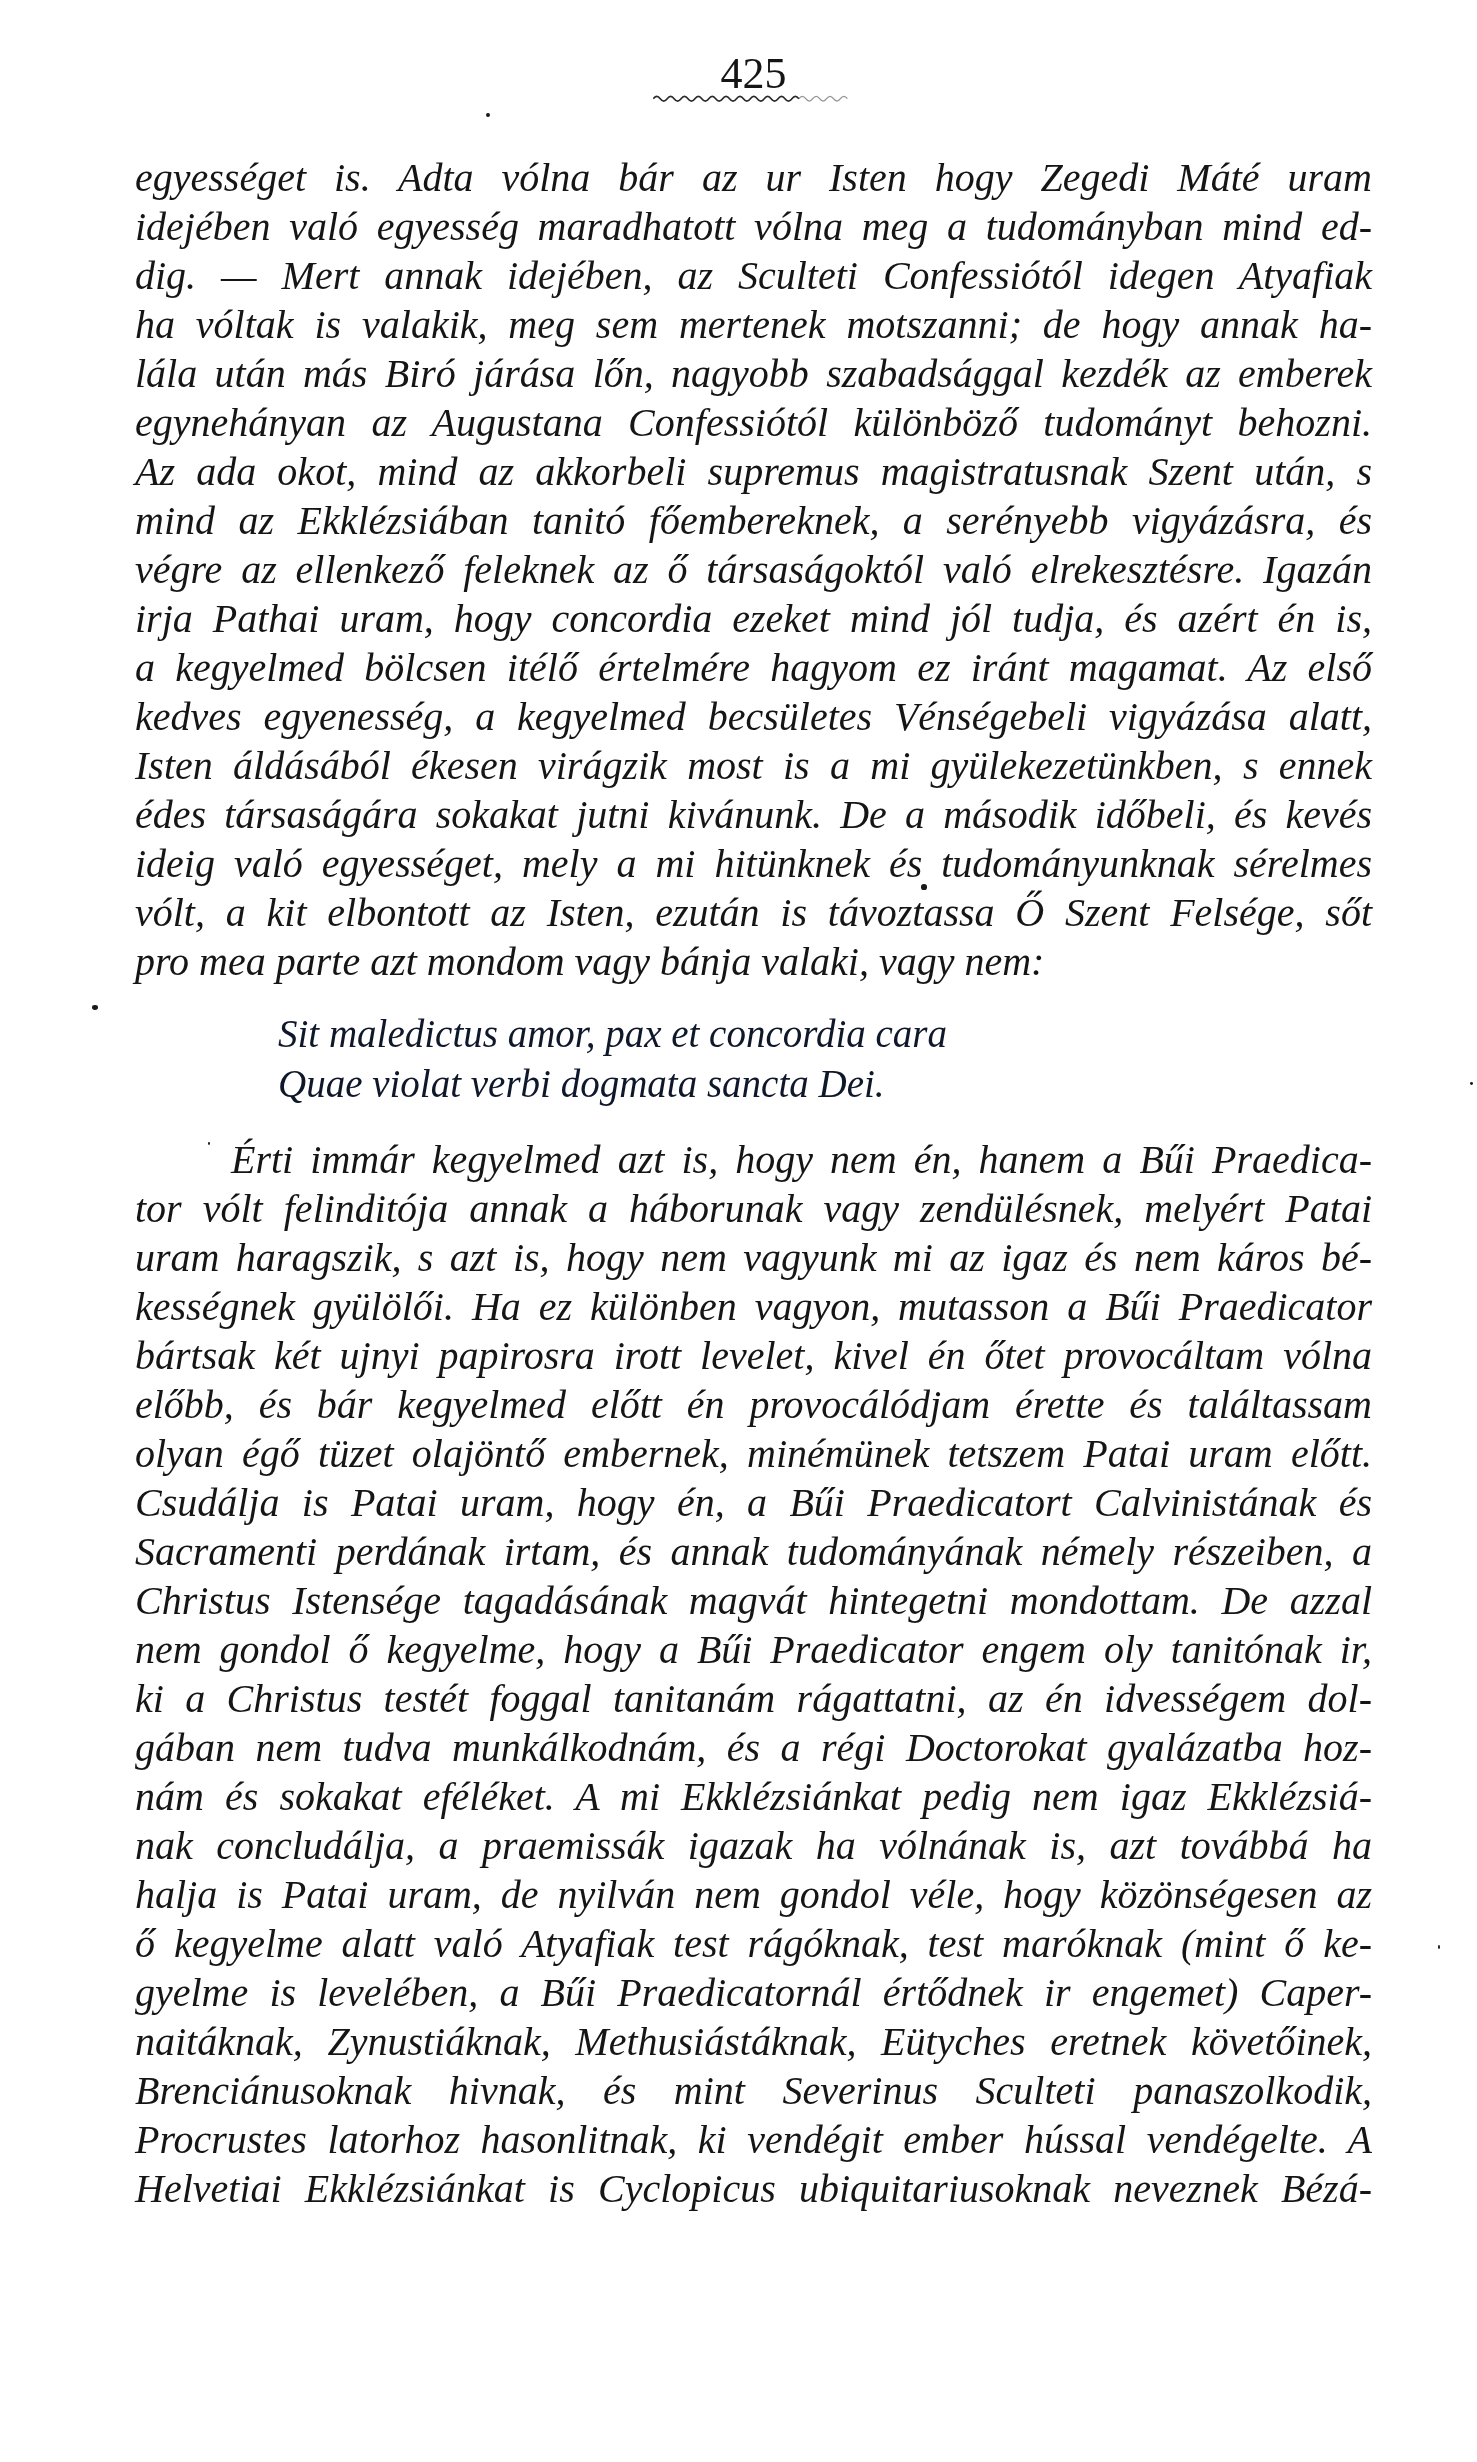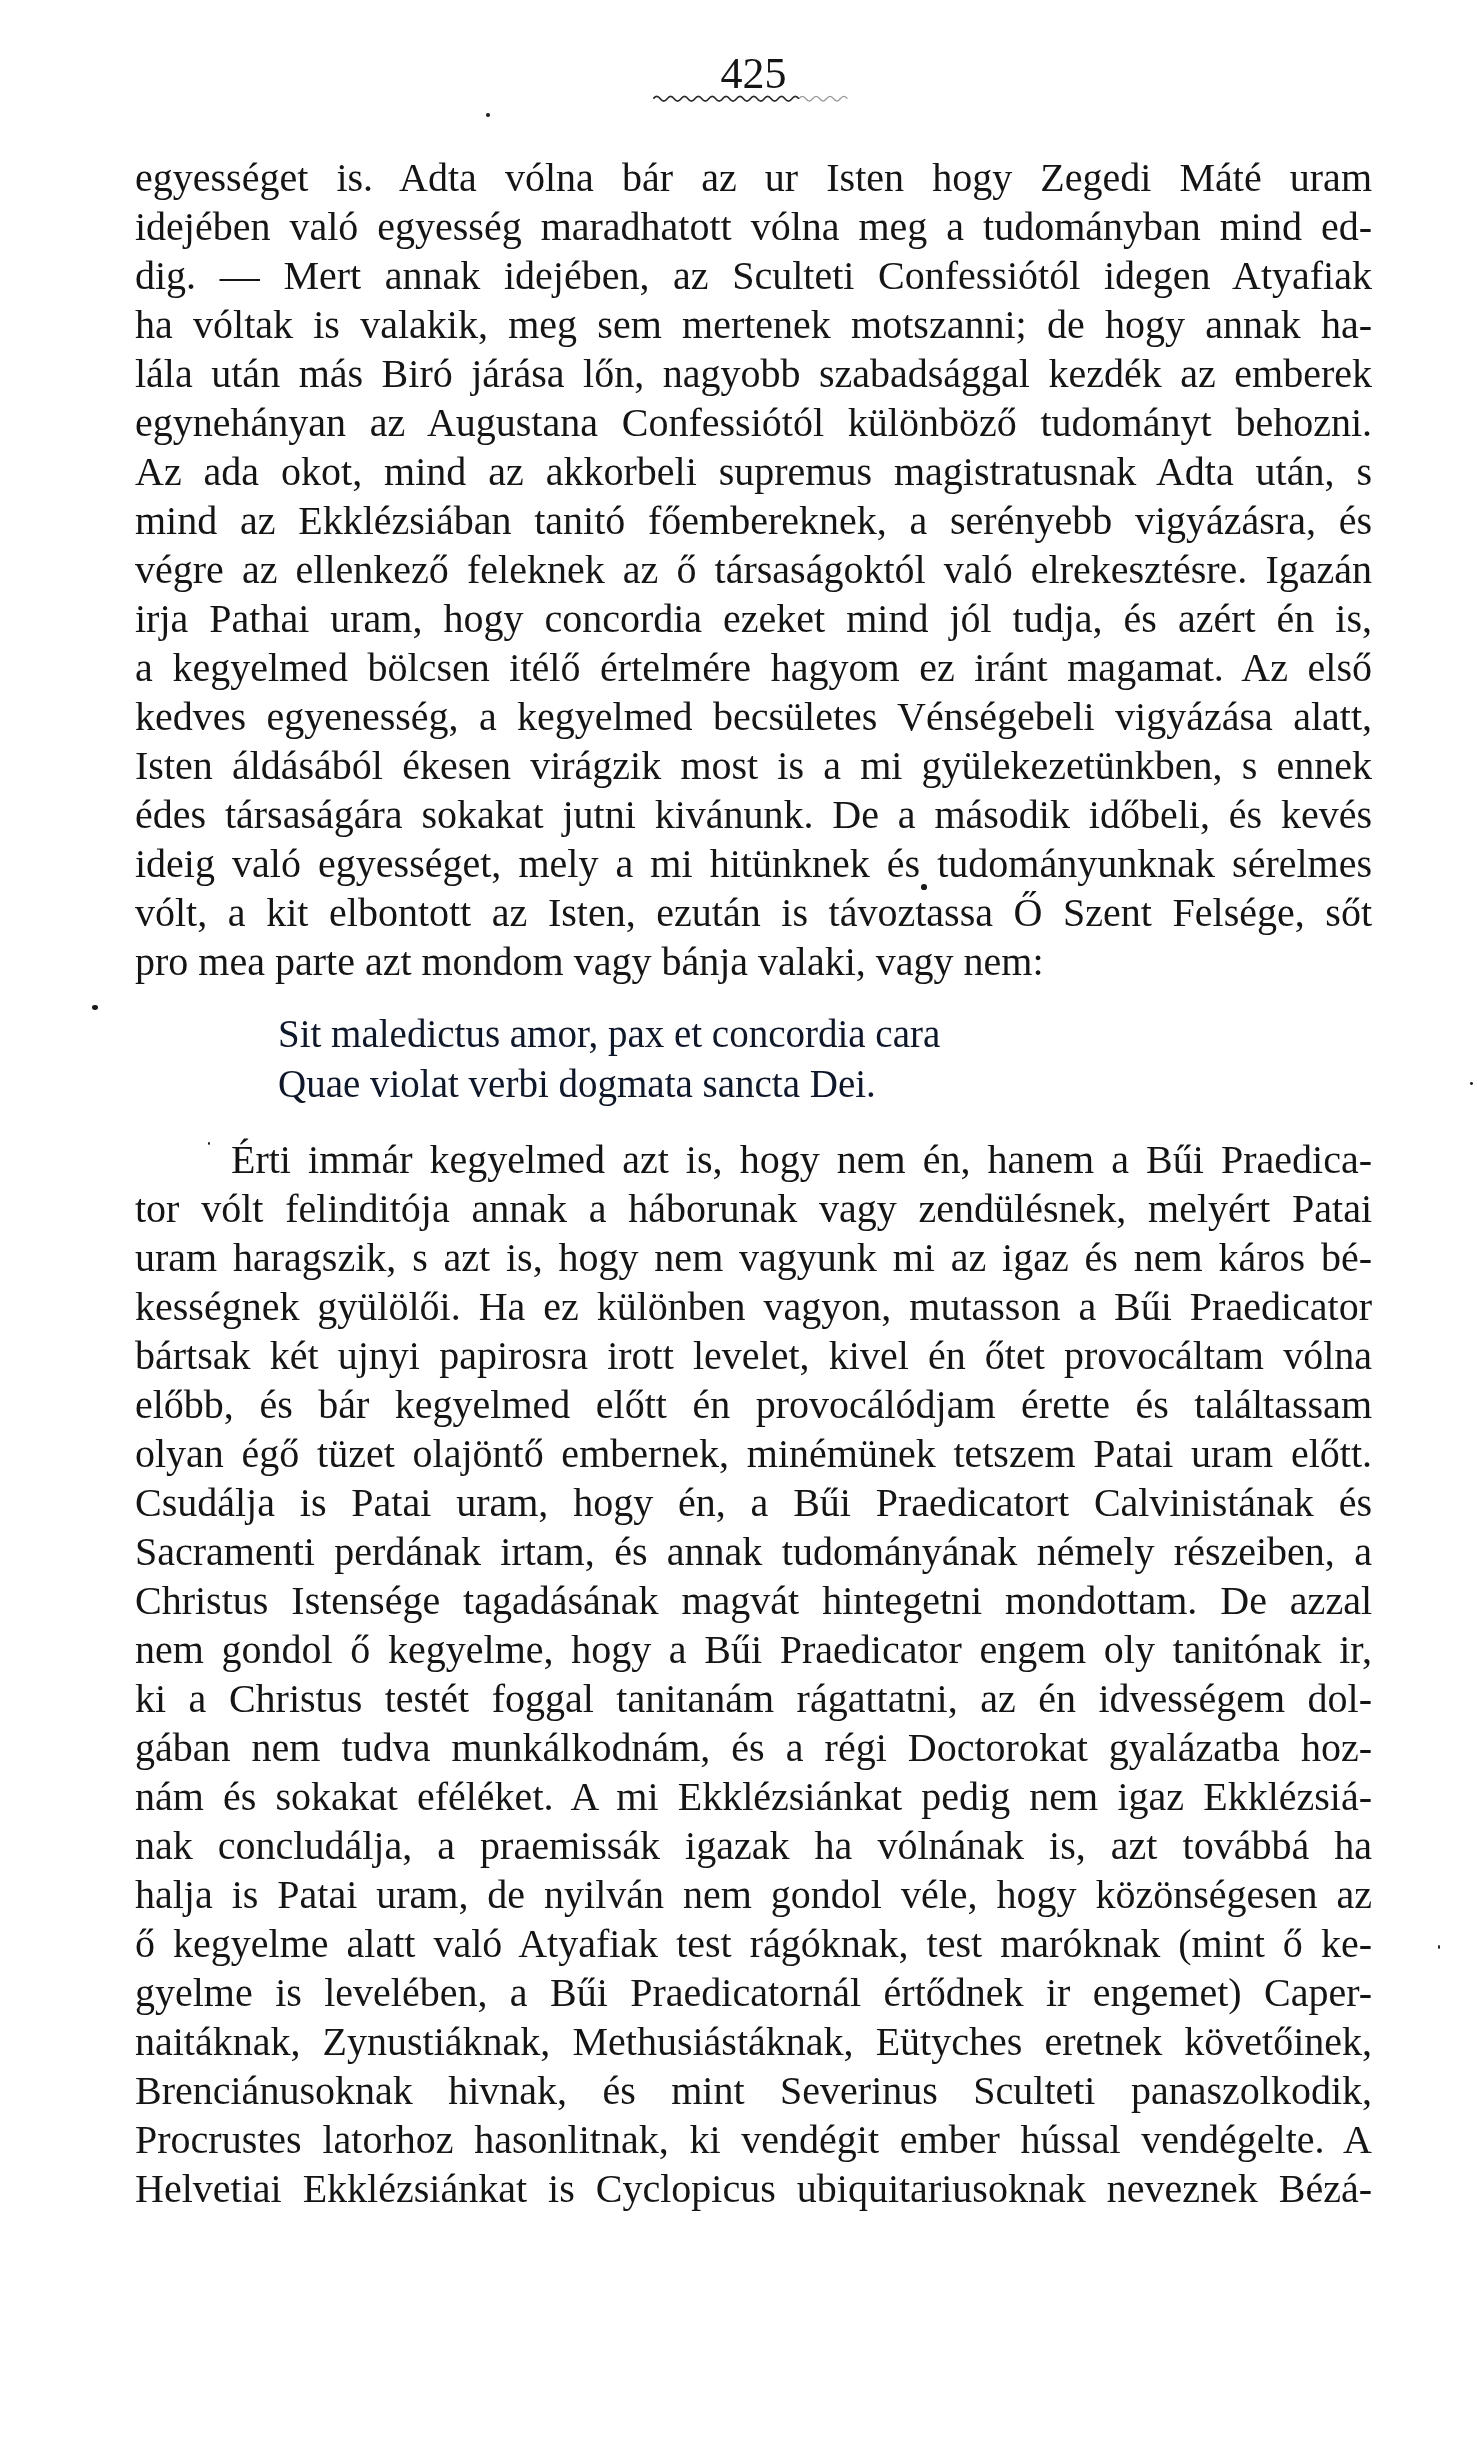--- a/index.html
+++ b/index.html
@@ -34,20 +34,21 @@
       width: 1237px;
       font-family: "Liberation Serif", serif;
       font-size: 40px;
       line-height: 49px;
       color: #151515;
     }
     .line {
       display: block;
       text-align: justify;
       text-align-last: justify;
+      font-style: italic;
     }
     .line.last { text-align-last: left; }
     .line.indent { padding-left: 96px; }
     .para-1 { top: 153px; }
     .para-2 { top: 1135px; }
     .verse {
       position: absolute;
       left: 278px;
       top: 1009px;
       font-family: "Liberation Serif", serif;
@@ -75,21 +76,21 @@
   </svg>
   <div class="speck" style="left:486px; top:113px; width:3.8px; height:3.8px;"></div>
 
   <div class="text para-1">
     <div class="line">egyességet is. Adta vólna bár az ur Isten hogy Zegedi Máté uram</div>
     <div class="line">idejében való egyesség maradhatott vólna meg a tudományban mind ed-</div>
     <div class="line">dig. — Mert annak idejében, az Sculteti Confessiótól idegen Atyafiak</div>
     <div class="line">ha vóltak is valakik, meg sem mertenek motszanni; de hogy annak ha-</div>
     <div class="line">lála után más Biró járása lőn, nagyobb szabadsággal kezdék az emberek</div>
     <div class="line">egynehányan az Augustana Confessiótól különböző tudományt behozni.</div>
-    <div class="line">Az ada okot, mind az akkorbeli supremus magistratusnak Adta után, s</div>
+    <div class="line">Az ada okot, mind az akkorbeli supremus magistratusnak Szent után, s</div>
     <div class="line">mind az Ekklézsiában tanitó főembereknek, a serényebb vigyázásra, és</div>
     <div class="line">végre az ellenkező feleknek az ő társaságoktól való elrekesztésre. Igazán</div>
     <div class="line">irja Pathai uram, hogy concordia ezeket mind jól tudja, és azért én is,</div>
     <div class="line">a kegyelmed bölcsen itélő értelmére hagyom ez iránt magamat. Az első</div>
     <div class="line">kedves egyenesség, a kegyelmed becsületes Vénségebeli vigyázása alatt,</div>
     <div class="line">Isten áldásából ékesen virágzik most is a mi gyülekezetünkben, s ennek</div>
     <div class="line">édes társaságára sokakat jutni kivánunk. De a második időbeli, és kevés</div>
     <div class="line">ideig való egyességet, mely a mi hitünknek és tudományunknak sérelmes</div>
     <div class="line">vólt, a kit elbontott az Isten, ezután is távoztassa Ő Szent Felsége, sőt</div>
     <div class="line last">pro mea parte azt mondom vagy bánja valaki, vagy nem:</div>

